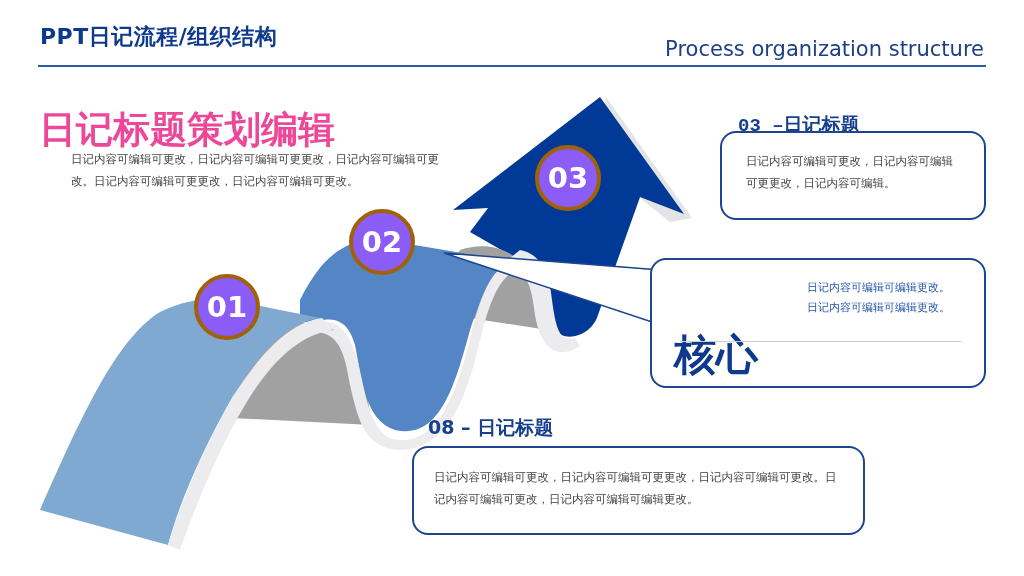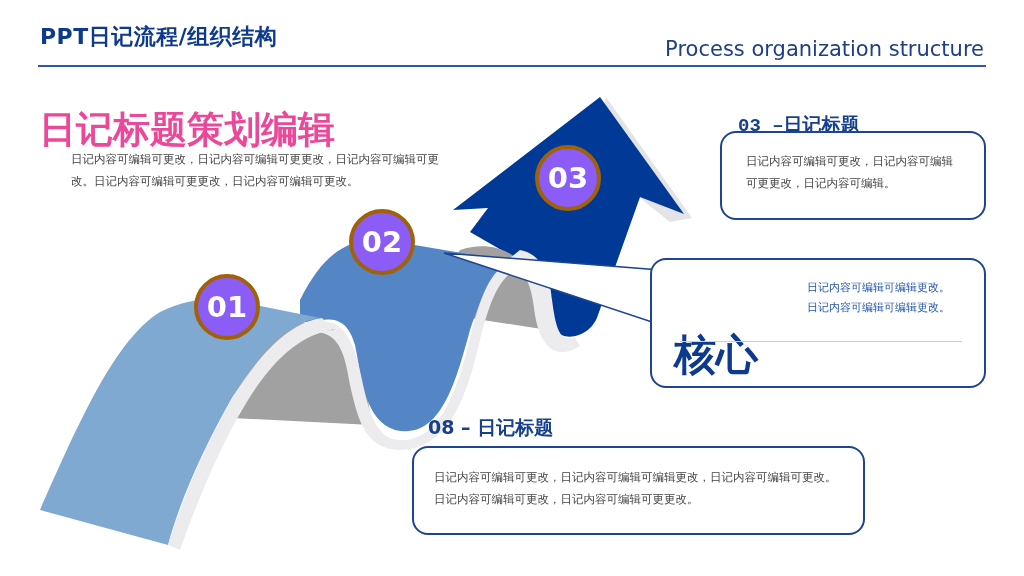--- a/index.html
+++ b/index.html
@@ -102,14 +102,14 @@
   <div class="core-label">核心</div>
   <div style="position:absolute; left:125px; top:18px;">
     <div class="core-line">日记内容可编辑可编辑更改。</div>
     <div class="core-line">日记内容可编辑可编辑更改。</div>
   </div>
   <div class="core-divider"></div>
 </div>
 
 <div class="card-title" style="left:428px; top:415px;">08 – 日记标题</div>
 <div class="card" style="left:412px; top:446px; width:453px; height:89px; padding:18px 26px 0 20px;">
-  <div class="card-text">日记内容可编辑可更改，日记内容可编辑可编辑更改，日记内容可编辑可更改。日记内容可编辑可更改，日记内容可编辑可更更改。</div>
+  <div class="card-text">日记内容可编辑可更改，日记内容可编辑可更更改，日记内容可编辑可更改。日记内容可编辑可更改，日记内容可编辑可编辑更改。</div>
 </div>
 
 </body></html>

